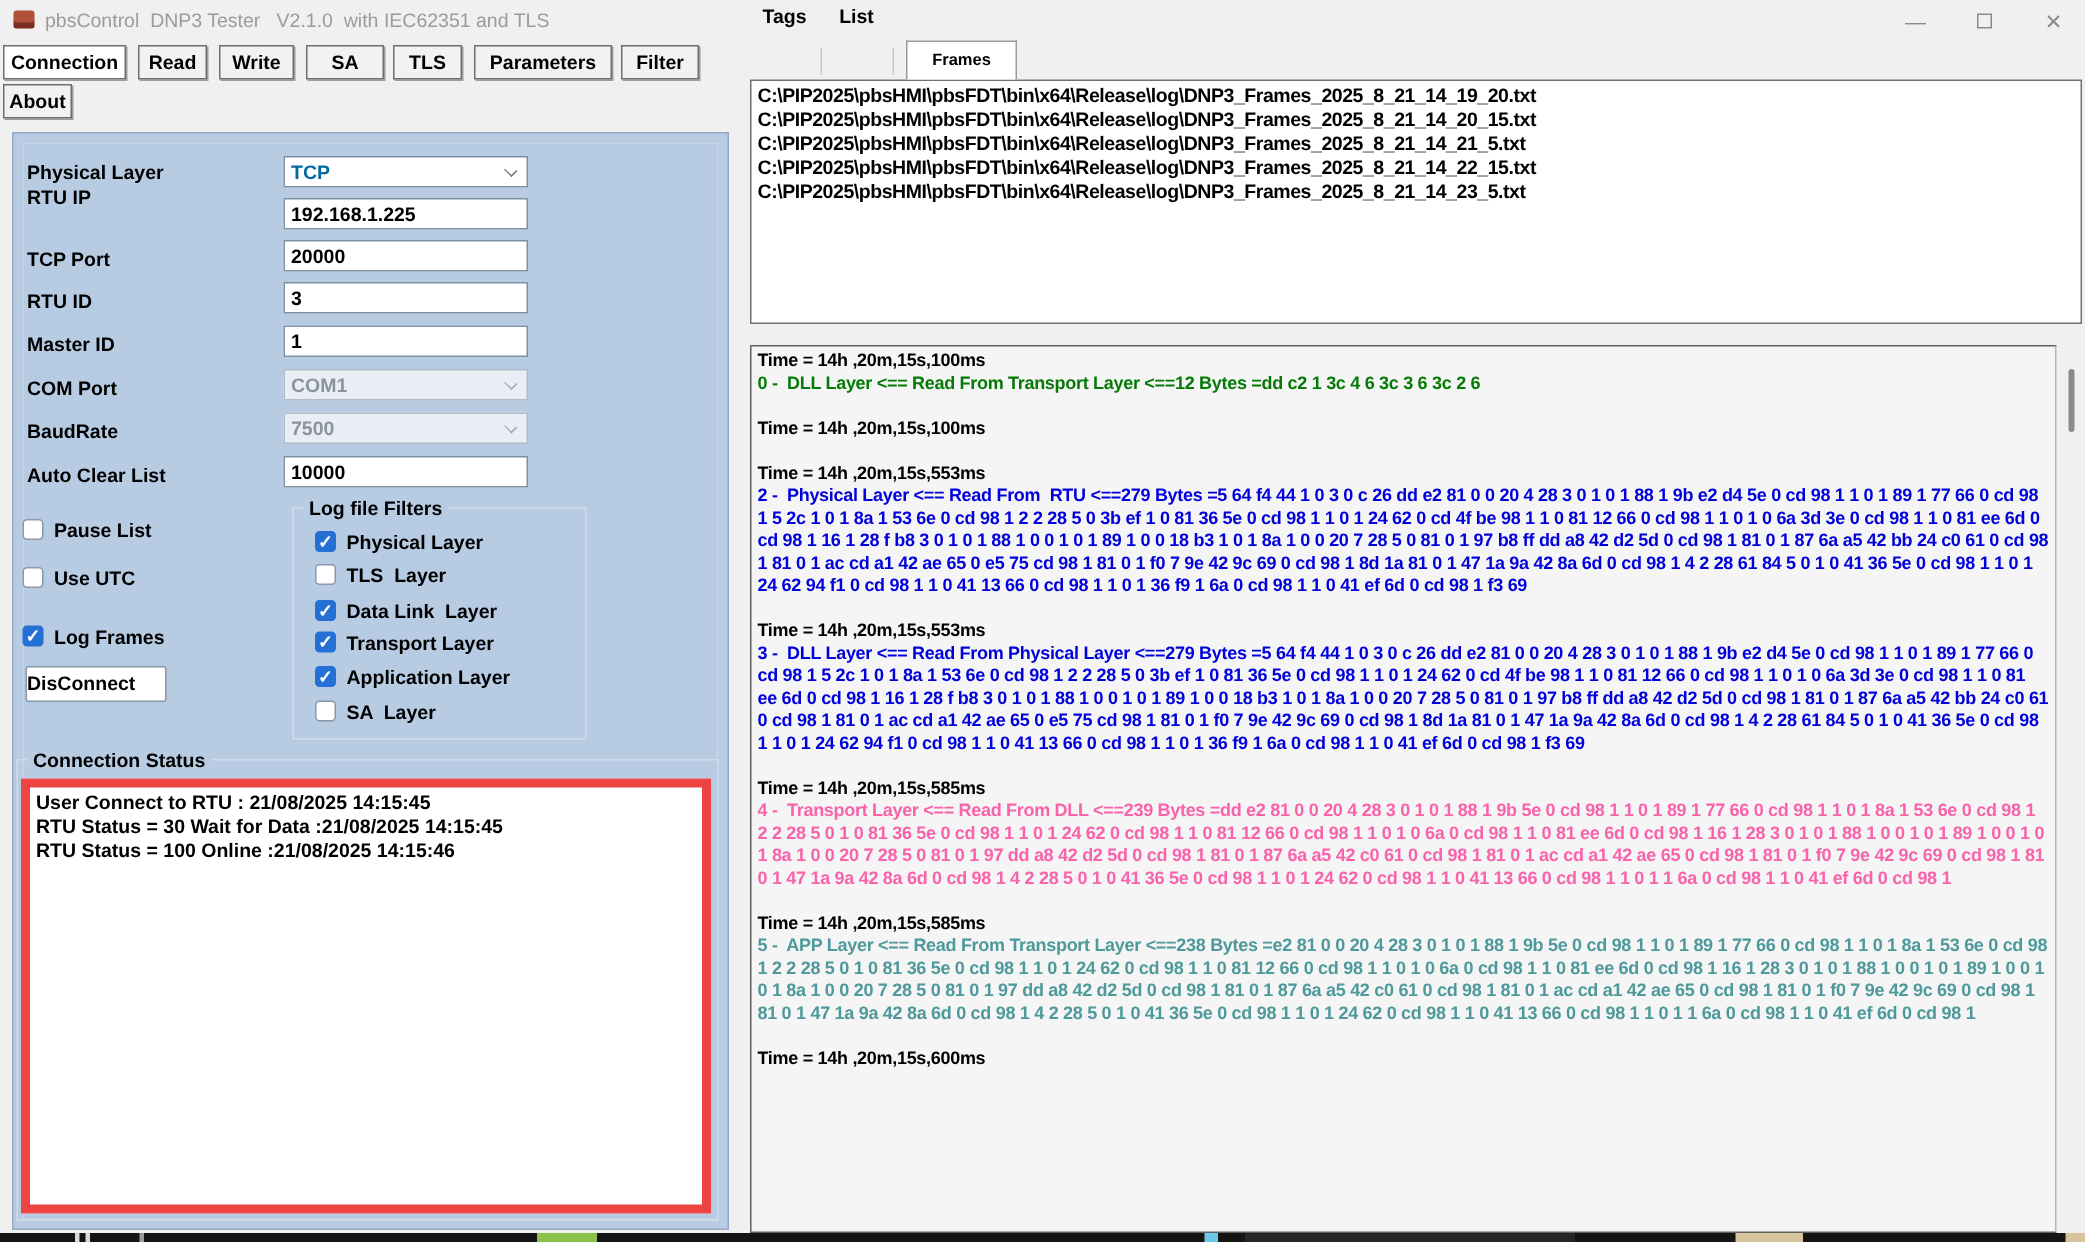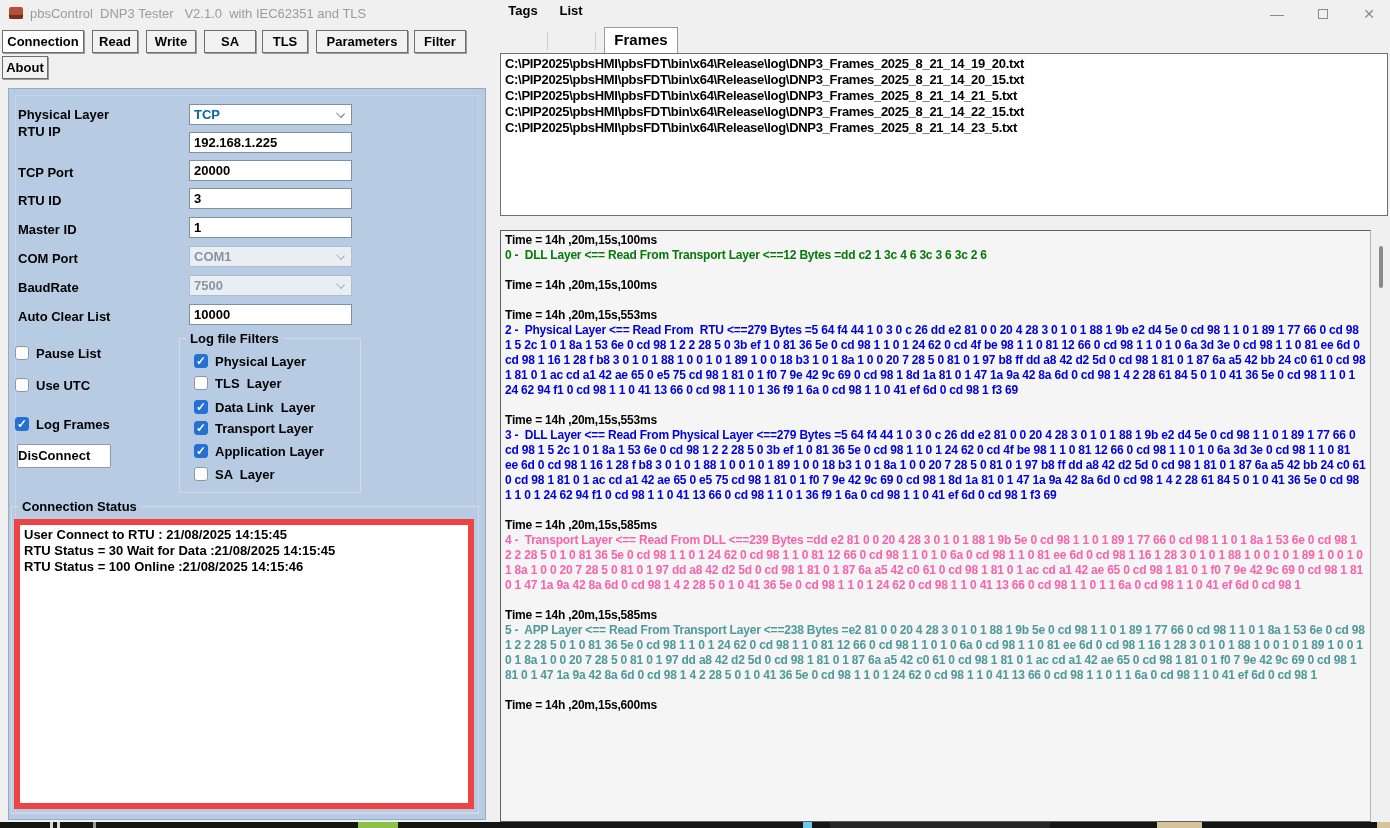--- a/index.html
+++ b/index.html
@@ -61,21 +61,21 @@
                 border:1px solid #8a98a8; border-radius:2px; font-size:13px; font-weight:bold;
                 text-align:left; line-height:22px; }
   .status-box { position:absolute; left:2px; top:12px; width:460px; height:290px; background:#fff;
                 border:6px solid #ef4444; padding:2px 4px; overflow:hidden; }
   .status-line { font-size:13px; font-weight:bold; color:#000; line-height:16px; white-space:pre; }
   .tab-flat { position:absolute; top:0; height:23px; font-size:13px; font-weight:bold; color:#000;
               text-align:center; line-height:22px; }
   .tab-tags { left:500px; width:46px; } .tab-list { left:549px; width:44px; }
   .tab-sep  { position:absolute; top:32px; width:1px; height:18px; background:#c9c9c9; }
   .tab-selected { position:absolute; left:604px; top:27px; width:74px; height:26px; background:#fff;
-                  border:1px solid #9a9a9a; border-bottom:none; font-size:15px; font-weight:bold;
+                  border:1px solid #9a9a9a; border-bottom:none; font-size:11px; font-weight:bold;
                   text-align:center; line-height:24px; z-index:3; }
 
   
   .filelist { position:absolute; left:500px; top:53px; width:888px; height:163px; background:#fff;
               border:1px solid #707070; padding:2px 4px; overflow:hidden; }
   .file-line { font-size:13px; font-weight:bold; color:#000; line-height:16px; white-space:pre; letter-spacing:-0.3px; }
 
   
   .framelog { position:absolute; left:500px; top:230px; width:871px; height:592px; background:#f5f5f5;
               border:1px solid #606060; border-right:1px solid #b5b5b5; padding:2px 4px; overflow:hidden; }
@@ -153,21 +153,21 @@
     <span class="cb-label" style="left:27px; top:257px;">Pause List</span>
 
     <span class="cb" style="left:6px; top:289px;"></span>
     <span class="cb-label" style="left:27px; top:289px;">Use UTC</span>
 
     <span class="cb checked" style="left:6px; top:328px;"></span>
     <span class="cb-label" style="left:27px; top:328px;">Log Frames</span>
 
     <div class="disconnect">DisConnect</div>
 
-    <div class="groupbox" style="left:170px; top:249px; width:182px; height:155px;padding-left:32px;">
+    <div class="groupbox" style="left:186px; top:249px; width:196px; height:155px;padding-left:32px;">
       <span class="groupbox-title">Log file Filters</span>
       <span class="cb checked" style="left:14px; top:15px;"></span>
       <span class="cb-label" style="left:35px; top:15px;">Physical Layer</span>
       <span class="cb" style="left:14px; top:37px;"></span>
       <span class="cb-label" style="left:35px; top:37px;">TLS  Layer</span>
       <span class="cb checked" style="left:14px; top:61px;"></span>
       <span class="cb-label" style="left:35px; top:61px;">Data Link  Layer</span>
       <span class="cb checked" style="left:14px; top:82px;"></span>
       <span class="cb-label" style="left:35px; top:82px;">Transport Layer</span>
       <span class="cb checked" style="left:14px; top:105px;"></span>

